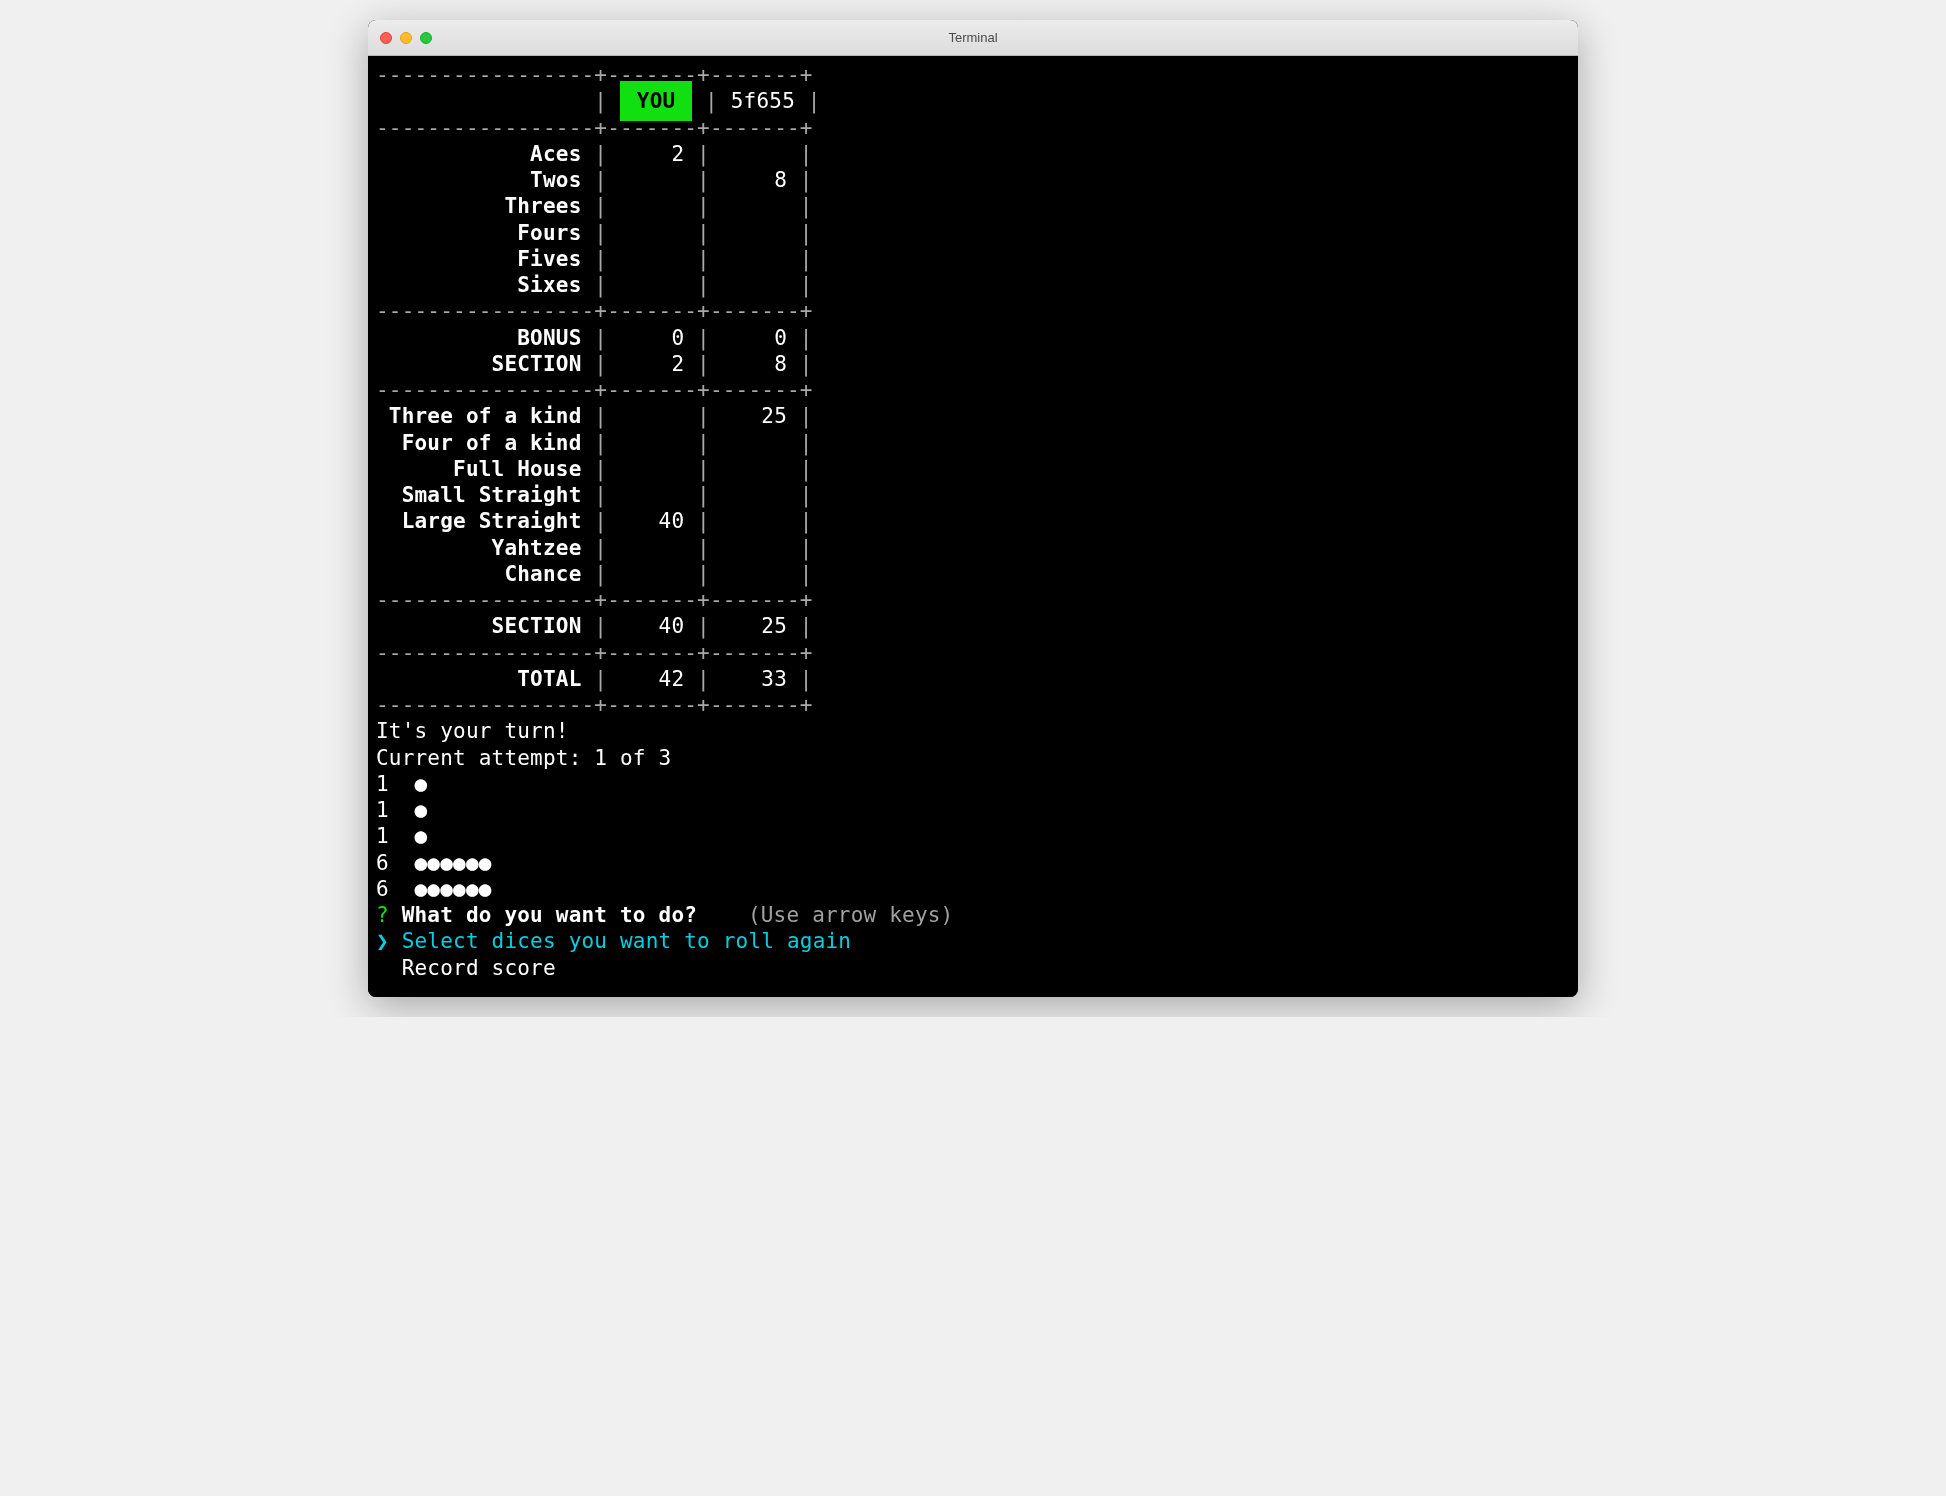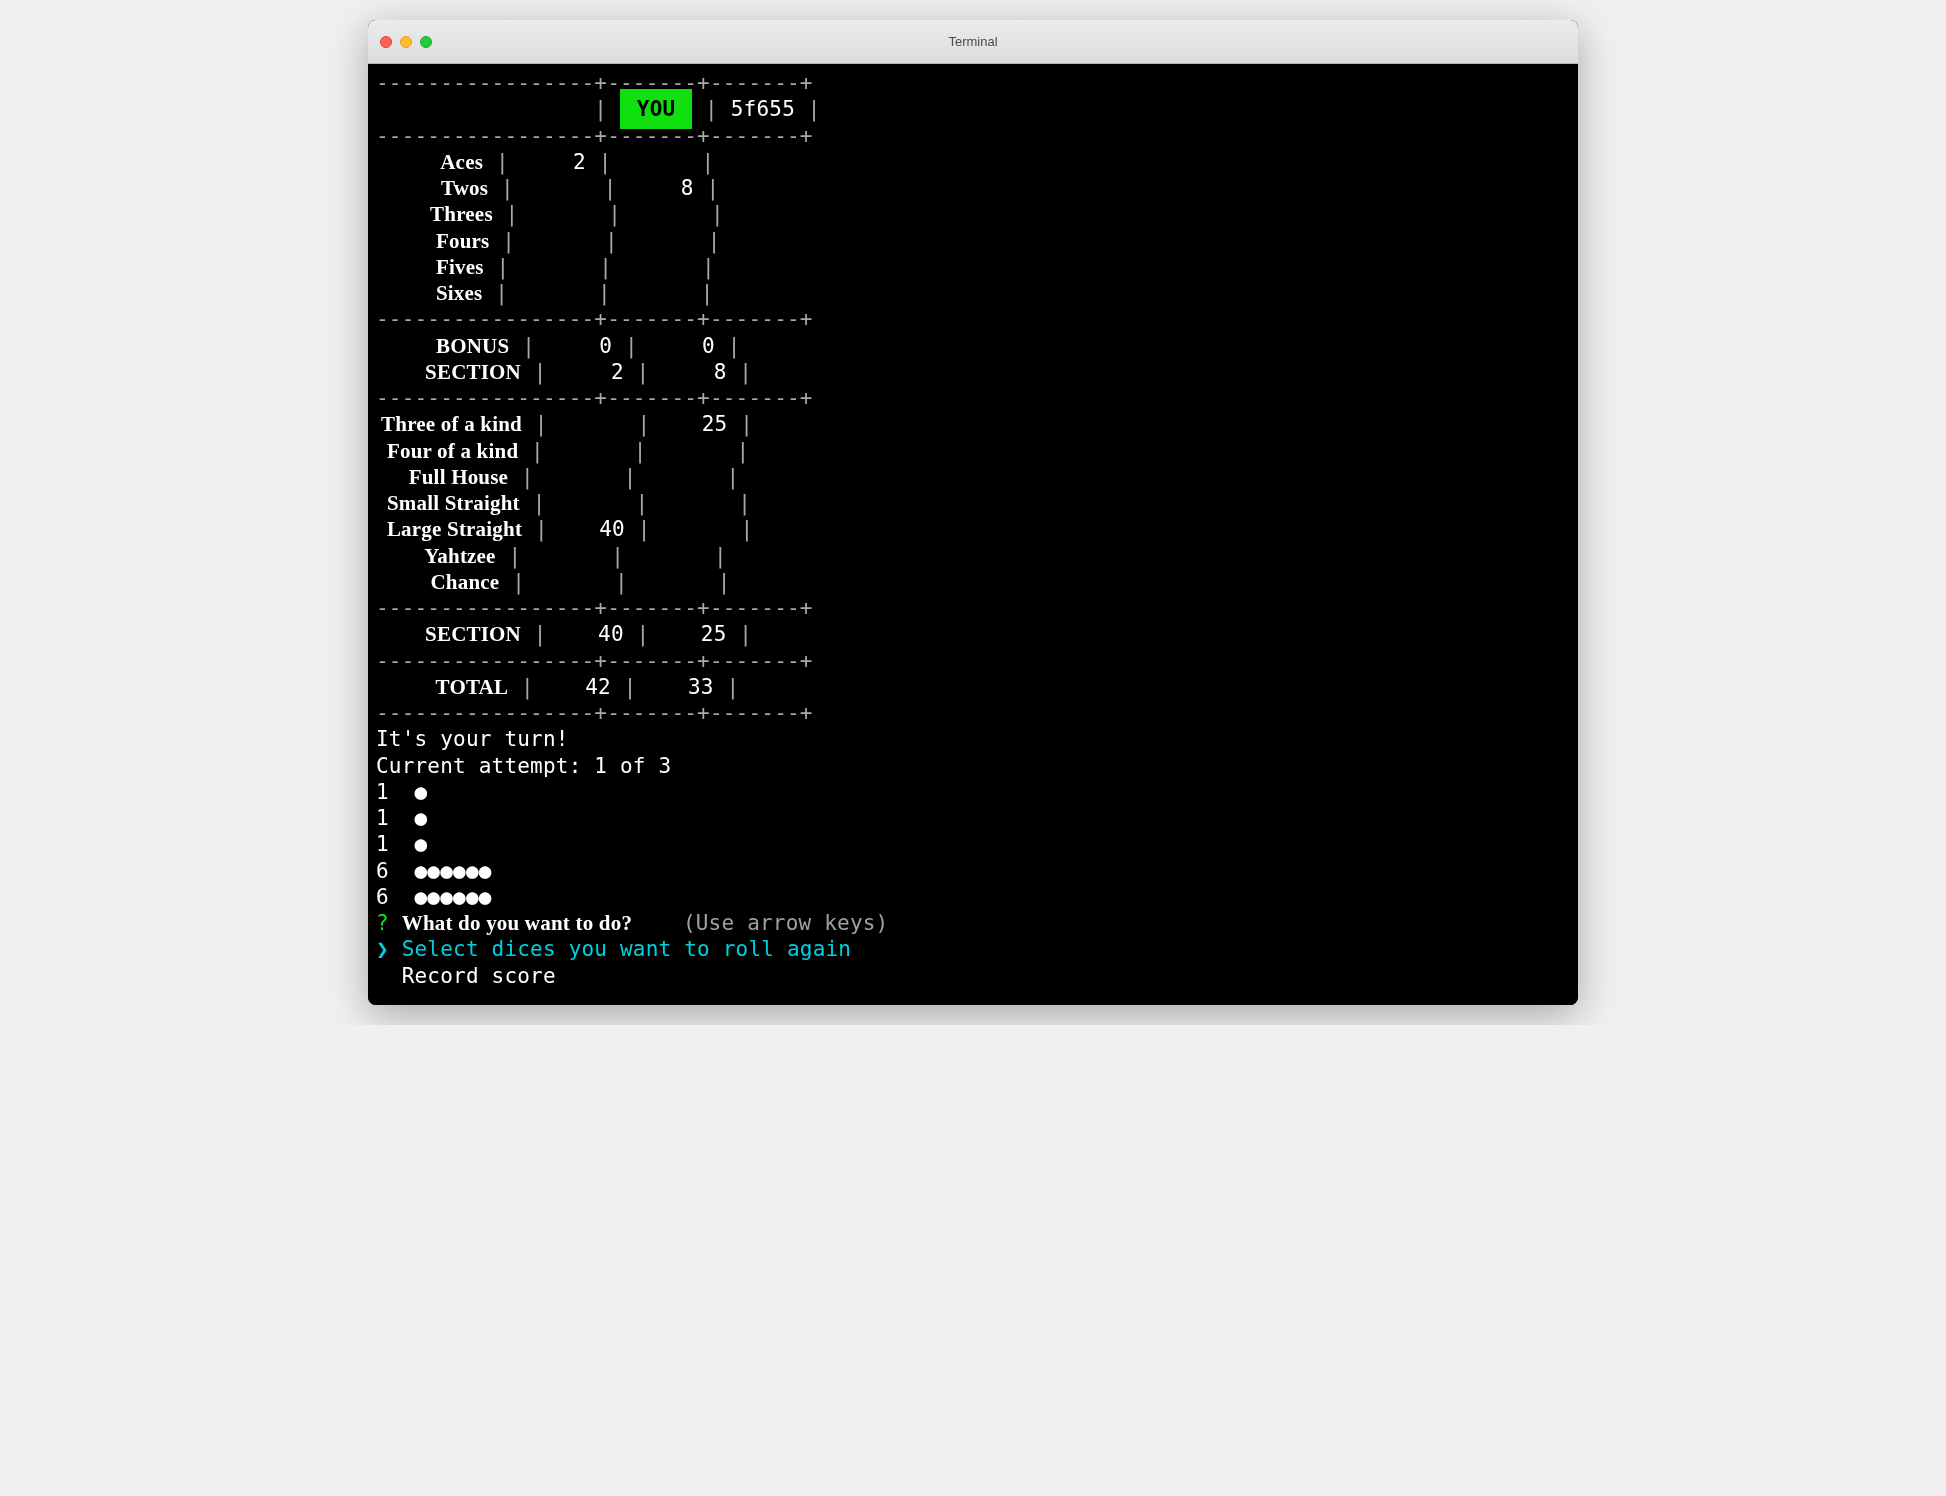--- a/index.html
+++ b/index.html
@@ -12,21 +12,21 @@
     padding: 20px;
   }
   .window {
     width: 1210px;
     background: #000;
     border-radius: 8px;
     overflow: hidden;
     box-shadow: 0 10px 40px rgba(0,0,0,0.3);
   }
   .titlebar {
-    height: 44px;
+    height: 36px;
     background: linear-gradient(#ececec, #dcdcdc);
     border-bottom: 1px solid #b6b6b6;
     display: flex;
     align-items: center;
     position: relative;
   }
   .traffic {
     display: flex;
     gap: 8px;
     padding-left: 12px;
@@ -47,21 +47,21 @@
     background: #000;
     color: #fff;
     font-family: "SF Mono", ui-monospace, Menlo, Monaco, Consolas, monospace;
     font-size: 21px;
     line-height: 1.25;
     padding: 6px 8px 16px 8px;
     white-space: pre;
     letter-spacing: 0.2px;
   }
   .dim { color: #a9a9a9; }
-  .bold { font-weight: 700; font-family: Liberation Serif, serif; }
+  .bold { font-weight: 700; }
   .you-badge {
     background: #10e010;
     color: #000;
     font-weight: 700;
     padding: 8px 4px;
   }
   .green { color: #10e010; }
   .cyan { color: #00d0e0; }
   .row { display: block; }
   .gray { color: #a0a0a0; margin-left: 38px; }

